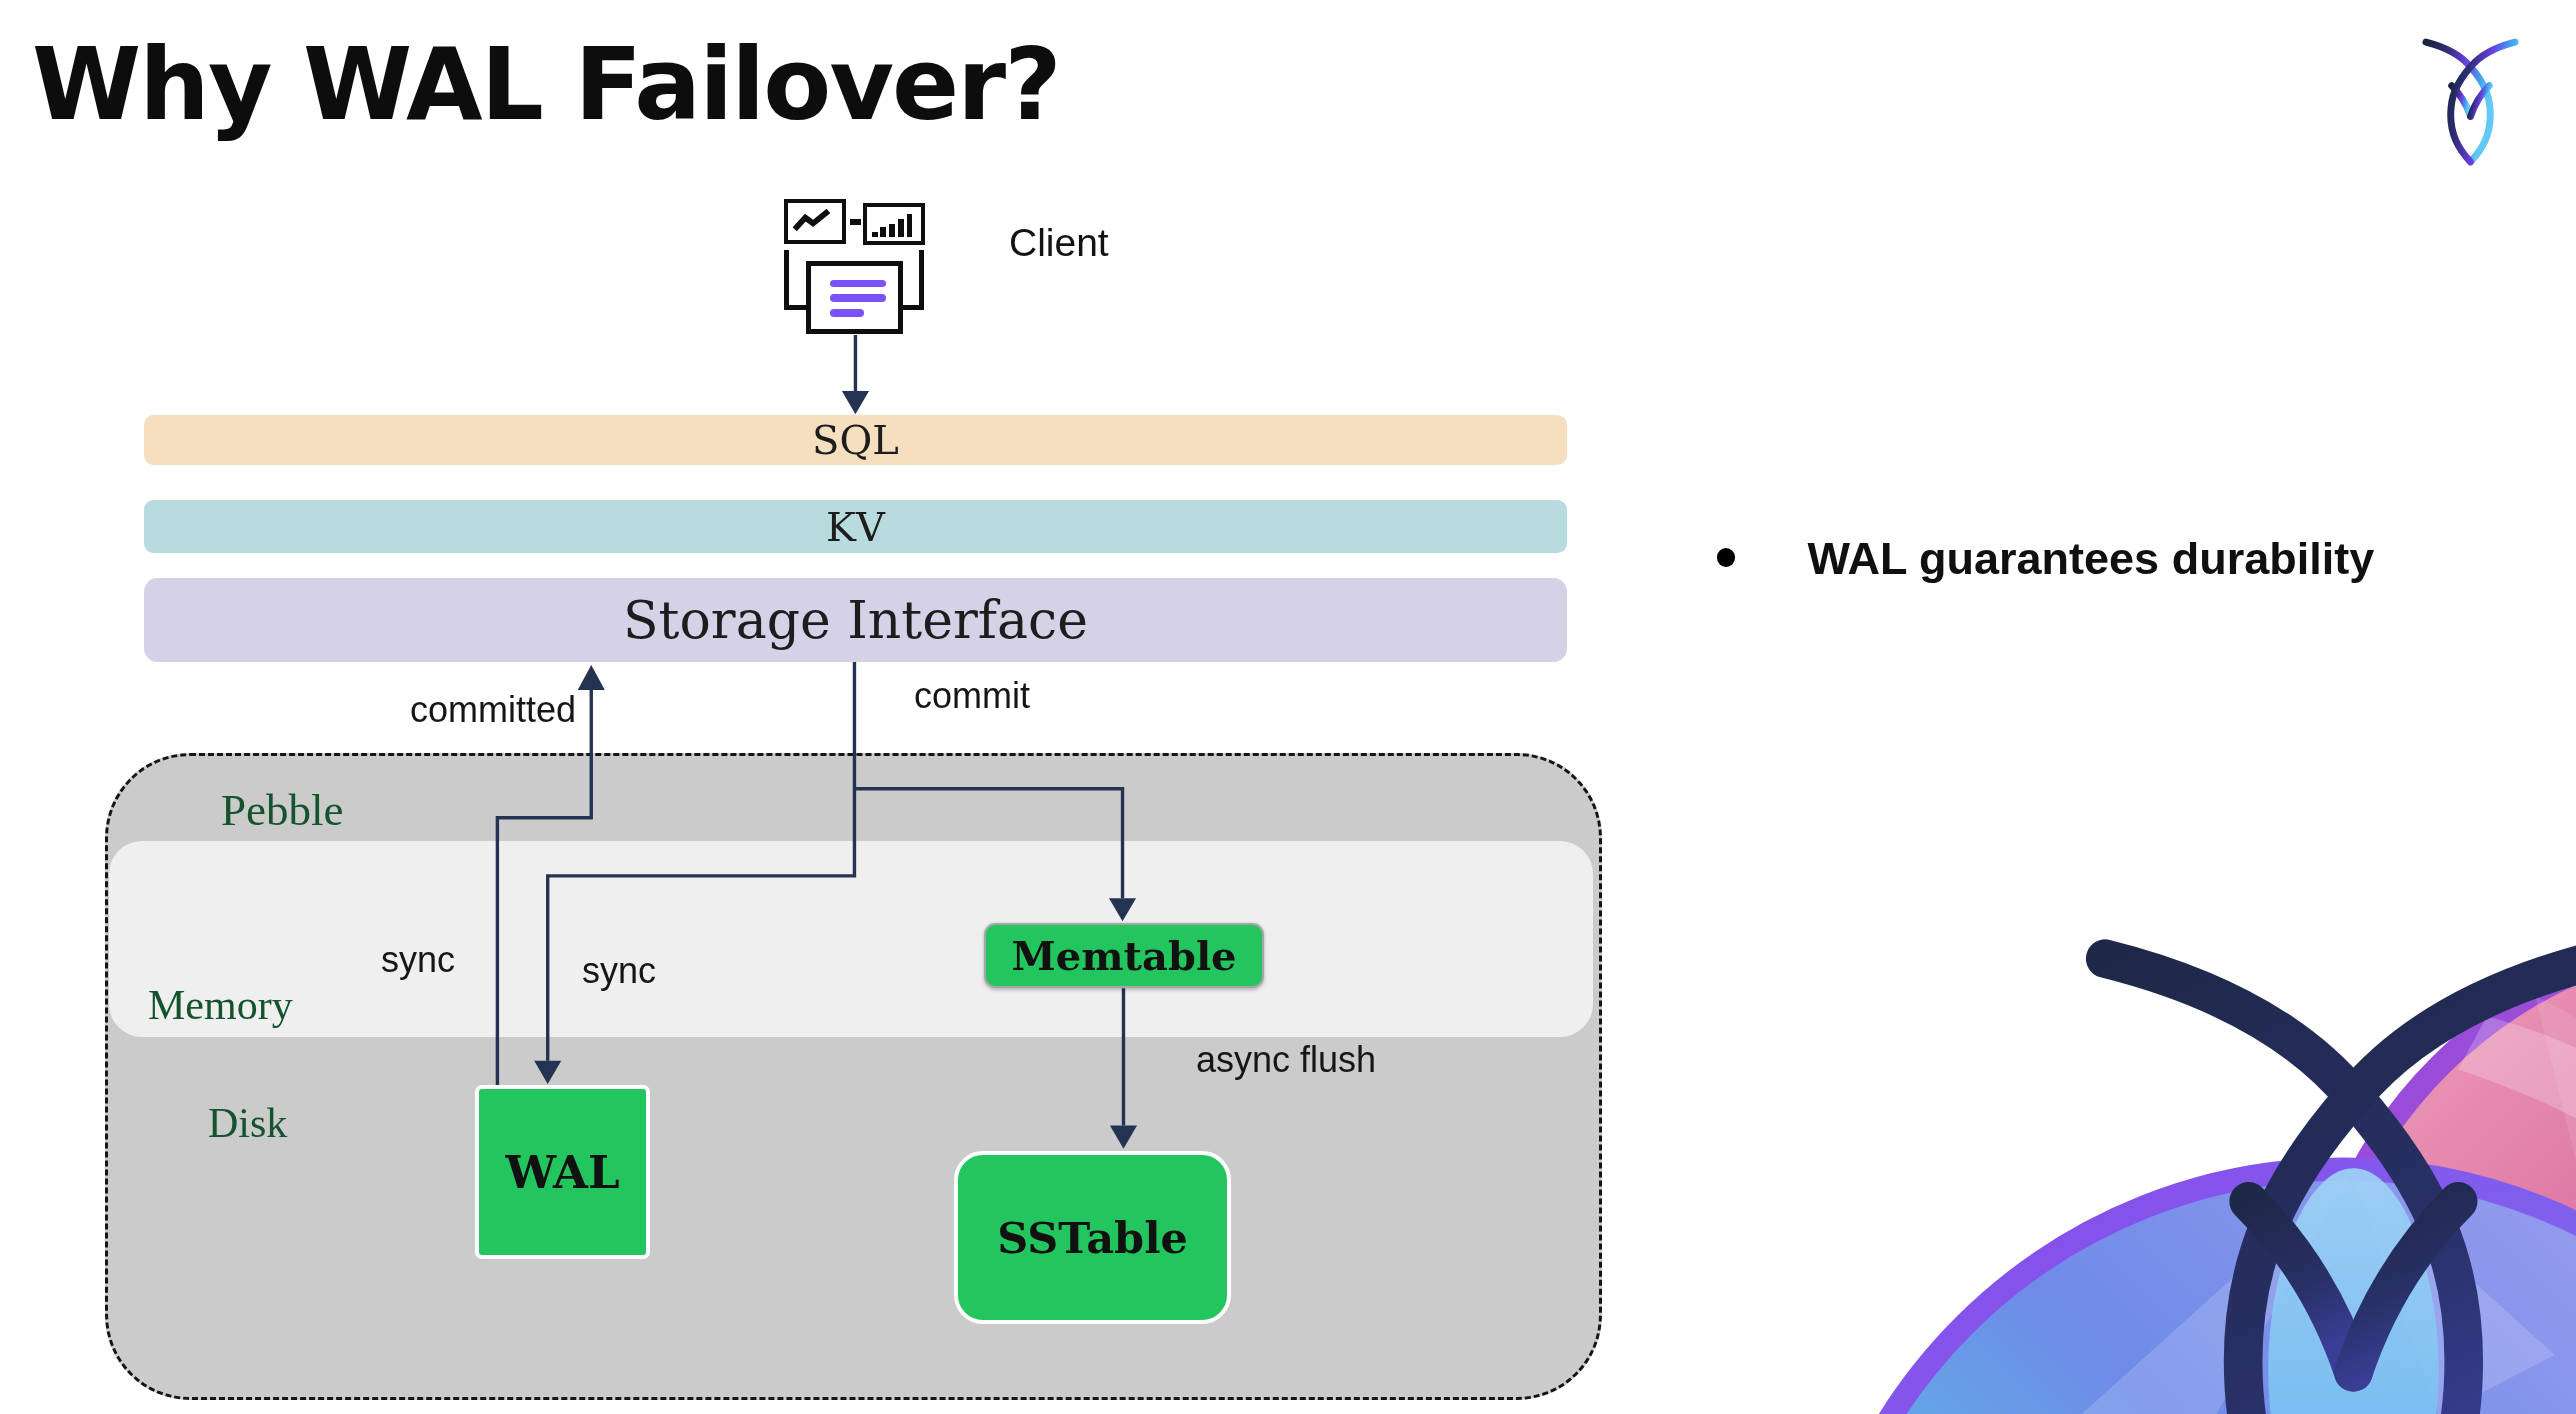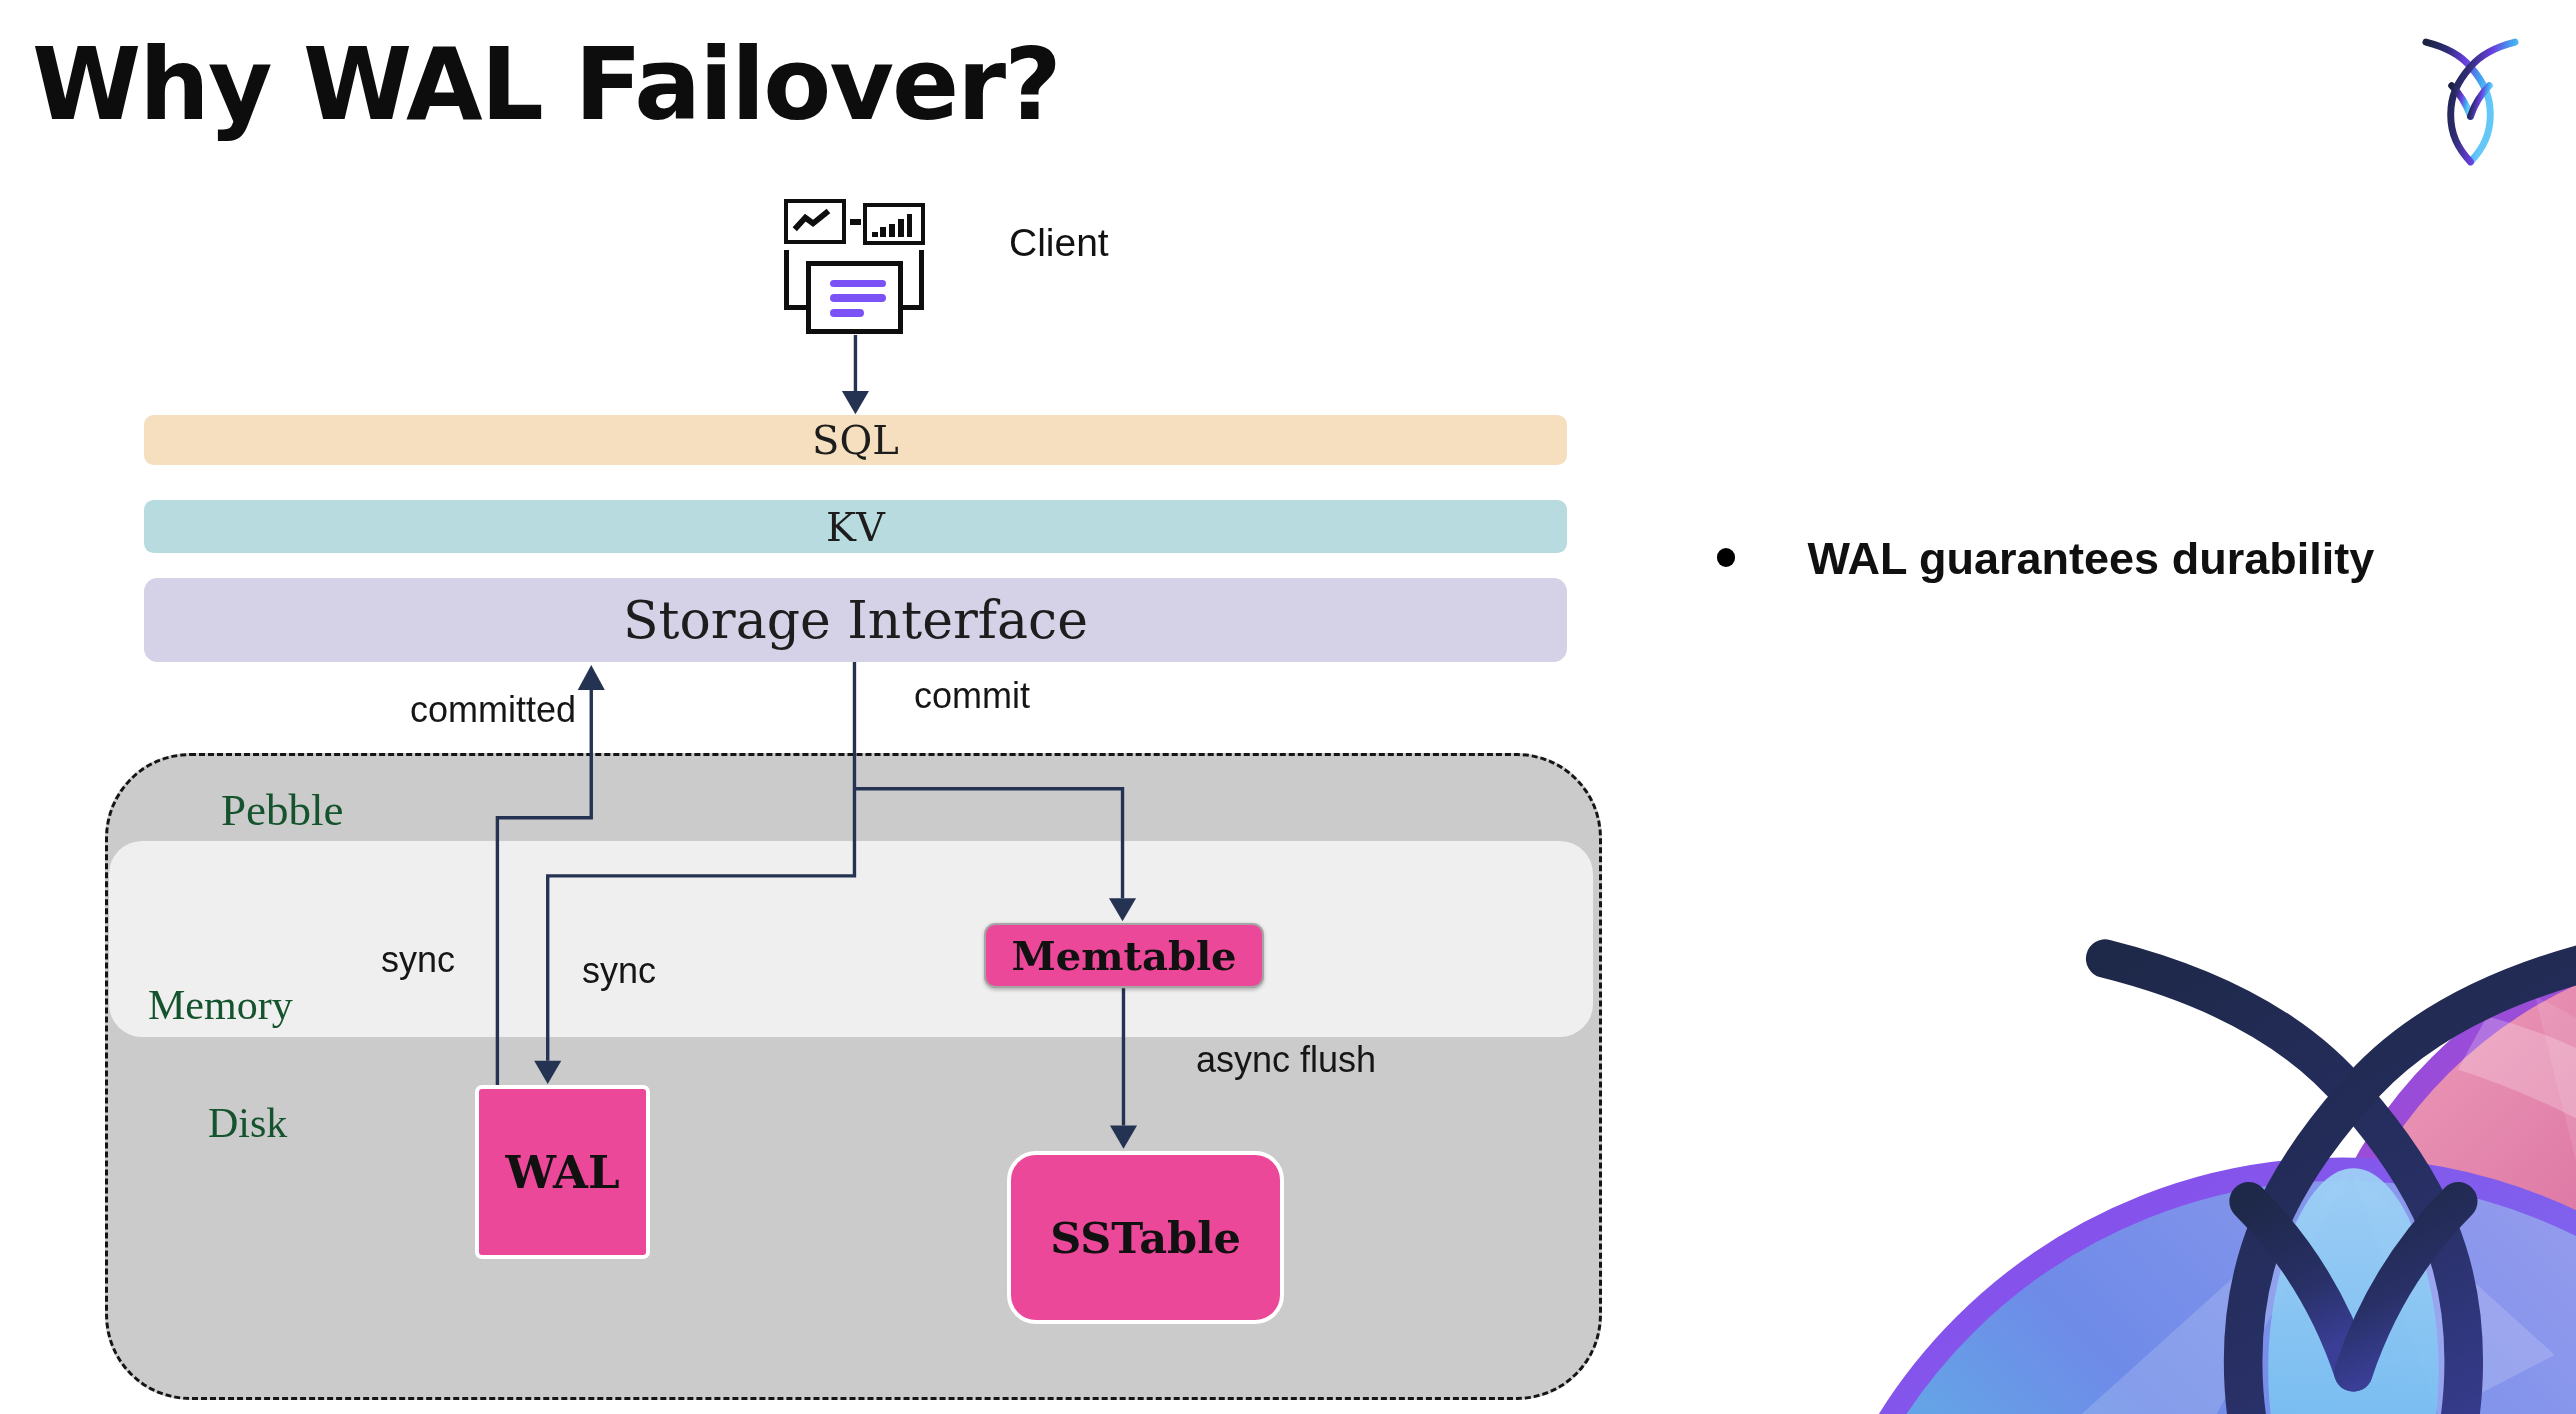--- a/index.html
+++ b/index.html
@@ -48,26 +48,26 @@
 
   
   .edge-label { position:absolute; font-size:36px; color:#161616; }
   .lbl-committed { left:410px; top:689px; }
   .lbl-commit    { left:914px; top:675px; }
   .lbl-sync1     { left:381px; top:939px; }
   .lbl-sync2     { left:582px; top:950px; }
   .lbl-async     { left:1196px; top:1039px; }
 
   
-  .node { position:absolute; background:#ec4899; display:flex; align-items:center; justify-content:center;
+  .node { position:absolute; background:#22c55e; display:flex; align-items:center; justify-content:center;
           font-family:"DejaVu Serif", serif; font-weight:700; color:#111; }
   .node.wal { left:455px; top:1085px; width:175px; height:174px; border:4.8px solid #fff; border-radius:7px; font-size:45px;margin-left:20px; }
   .node.memtable { left:984px; top:923px; width:280px; height:65px; border:2.9px solid #A5A5A5; border-radius:11.6px;
                    font-size:40px; box-shadow:0 1.9px 3.9px rgba(0,0,0,.25); }
-  .node.sstable { left:1007px; top:1151px; width:277px; height:173px; border:4.8px solid #fff; border-radius:29px; font-size:43px; }
+  .node.sstable { left:954px; top:1151px; width:277px; height:173px; border:4.8px solid #fff; border-radius:29px; font-size:43px; }
 
   
   .connectors, .artwork { position:absolute; left:0; top:0; width:2576px; height:1415px; pointer-events:none; }
 
   
   .bullets { position:absolute; left:1692px; top:528px; width:803px;font-weight:bold; }
   .bullet { display:flex; }
   .bullet + .bullet { margin-top:39px; }
   .bullet .dot { flex:0 0 auto; width:18.4px; height:18.4px; border-radius:50%; background:#000; margin:20.3px 0 0 25px; }
   .bullet .btext { margin-left:72px; width:658px; font-size:45px; line-height:61px; color:#101010; }

